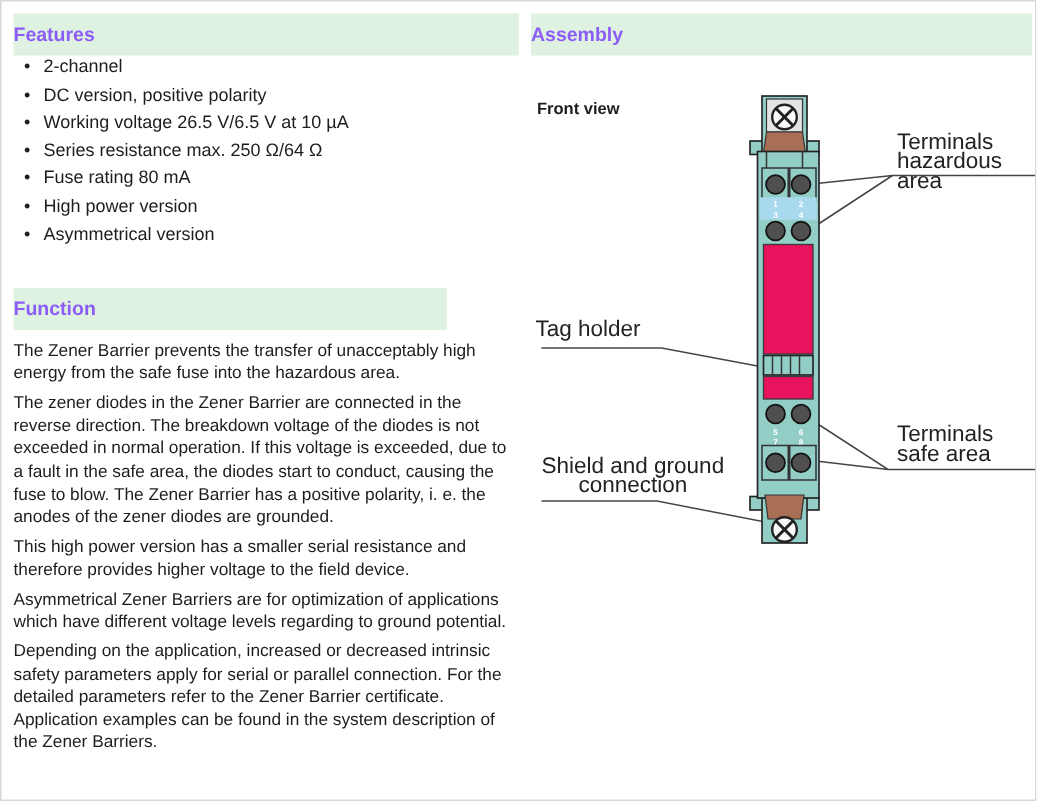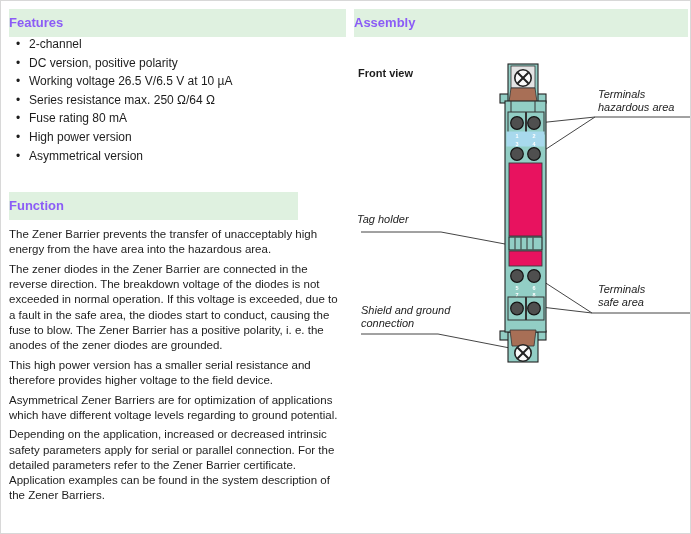--- a/index.html
+++ b/index.html
@@ -14,25 +14,25 @@
   .bar-assembly{left:353px;top:8px;width:334px;}
   .feature-list{position:absolute;left:8px;top:34px;width:337px;margin:0;padding:0;
         list-style:none;}
   .feature-list li{position:relative;padding-left:20px;font-size:12px;
         line-height:18.6px;}
   .feature-list li::before{content:"\2022";position:absolute;left:7px;top:0;
         font-size:12px;}
   .function-text{position:absolute;left:8px;top:226px;width:337px;}
   .function-text p{margin:0 0 4.5px 0;font-size:11.5px;line-height:15.2px;}
   .front-view{position:absolute;left:357px;top:66px;font-size:11px;font-weight:bold;}
-  .callout{position:absolute;font-size:11px;line-height:13px;color:#222;font-style:italic;}
+  .callout{position:absolute;font-size:15px;line-height:13px;color:#222;}
   .co-haz{left:597px;top:87px;}
   .co-tag{left:356px;top:212px;}
   .co-safe{left:597px;top:282px;}
-  .co-shield{left:360px;top:303px;}
+  .co-shield{left:360px;top:303px;text-align:center;}
   .diagram{position:absolute;left:353px;top:40px;}
   .teal{fill:#92cec5;stroke:#222;stroke-width:1.1;}
   .magenta{fill:#e8125f;stroke:#3a3a3a;stroke-width:0.9;}
   .brown{fill:#a86f56;stroke:#333;stroke-width:0.8;}
   .term{fill:#4f4f4f;stroke:#141414;stroke-width:1.2;}
   .cage{fill:none;stroke:#333;stroke-width:1;}
   .leader{fill:none;stroke:#454545;stroke-width:1;}
   .tnum{fill:#ffffff;font-size:5.5px;font-weight:bold;text-anchor:middle;
         font-family:"Liberation Sans",sans-serif;}
   .screwline{stroke:#222;stroke-width:2;stroke-linecap:round;}
@@ -54,21 +54,21 @@
     <li>Fuse rating 80 mA</li>
     <li>High power version</li>
     <li>Asymmetrical version</li>
   </ul>
 
   <div class="section-bar bar-function">
     <span>Function</span>
   </div>
 
   <div class="function-text">
-    <p>The Zener Barrier prevents the transfer of unacceptably high energy from the have area into the hazardous area.</p>
+    <p>The Zener Barrier prevents the transfer of unacceptably high energy from the safe fuse into the hazardous area.</p>
     <p>The zener diodes in the Zener Barrier are connected in the reverse direction. The breakdown voltage of the diodes is not exceeded in normal operation. If this voltage is exceeded, due to a fault in the safe area, the diodes start to conduct, causing the fuse to blow. The Zener Barrier has a positive polarity, i. e. the anodes of the zener diodes are grounded.</p>
     <p>This high power version has a smaller serial resistance and therefore provides higher voltage to the field device.</p>
     <p>Asymmetrical Zener Barriers are for optimization of applications which have different voltage levels regarding to ground potential.</p>
     <p>Depending on the application, increased or decreased intrinsic safety parameters apply for serial or parallel connection. For the detailed parameters refer to the Zener Barrier certificate. Application examples can be found in the system description of the Zener Barriers.</p>
   </div>
 
   <div class="section-bar bar-assembly">
     <span>Assembly</span>
   </div>
 

